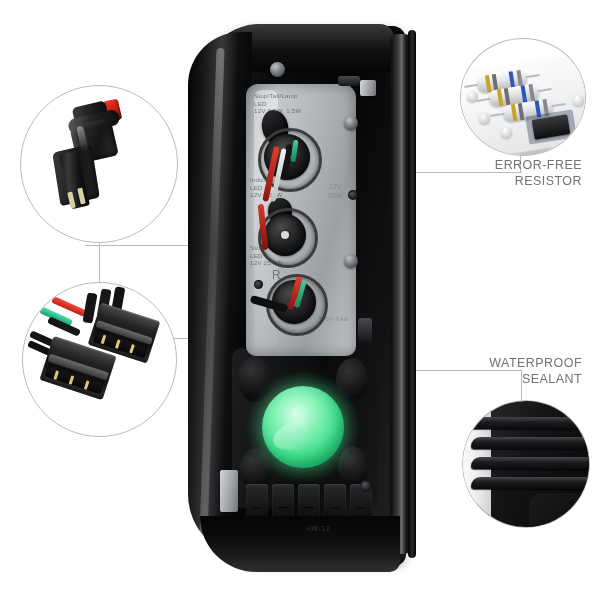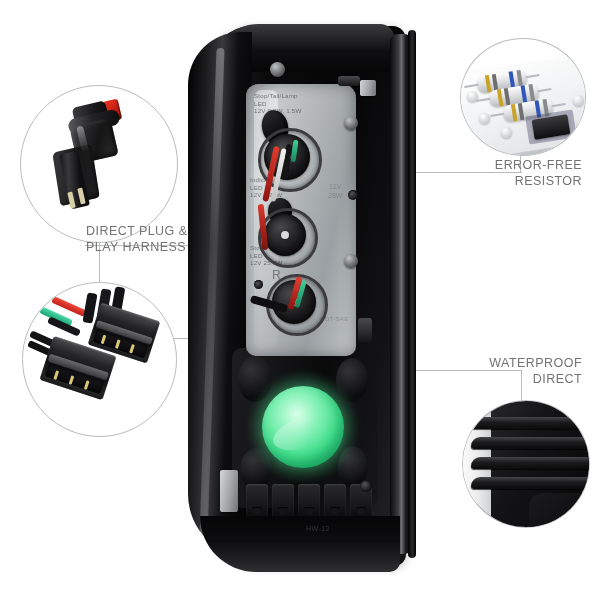--- a/index.html
+++ b/index.html
@@ -395,22 +395,20 @@
       <div class="bulb-collar"></div>
       <div class="bulb-body"></div>
       <div class="bulb-stem"></div>
       <div class="bulb-glass"></div>
       <div class="bulb-shine"></div>
       <div class="bulb-contact a"></div>
       <div class="bulb-contact b"></div>
     </div>
   </div>
 
-  <div class="calloutLabel left" id="lbl-harness" style="left:86px;top:224px;width:150px;">DIRECT PLUG &amp;
-PLAY HARNESS</div>
 
   <div class="callout" id="c-harness">
     <div class="wire w-blk1"></div>
     <div class="wire w-blk2"></div>
     <div class="wire w-grn"></div>
     <div class="wire w-red"></div>
     <div class="wire w-blk3"></div>
     <div class="wire w-blk4"></div>
     <div class="wire w-blk5"></div>
     <div class="wire w-blk6"></div>
@@ -479,21 +477,21 @@
     <div class="sealWhite"></div>
     <div class="rib" style="top:16px;"></div>
     <div class="rib" style="top:36px;"></div>
     <div class="rib" style="top:56px;"></div>
     <div class="rib" style="top:76px;"></div>
     <div class="sealNotch"></div>
     <div class="sealSheen"></div>
   </div>
 
   <div class="calloutLabel right" id="lbl-sealant" style="left:392px;top:356px;width:190px;">WATERPROOF
-DIRECT</div>
+SEALANT</div>
 
   <div id="product">
 
     <div class="tl-outer"></div>
     <div class="tl-toparc"></div>
     <div class="tl-leftcurve"></div>
     <div class="tl-leftgloss"></div>
     <div class="tl-rim-r"></div>
     <div class="tl-rim-r2"></div>
 

